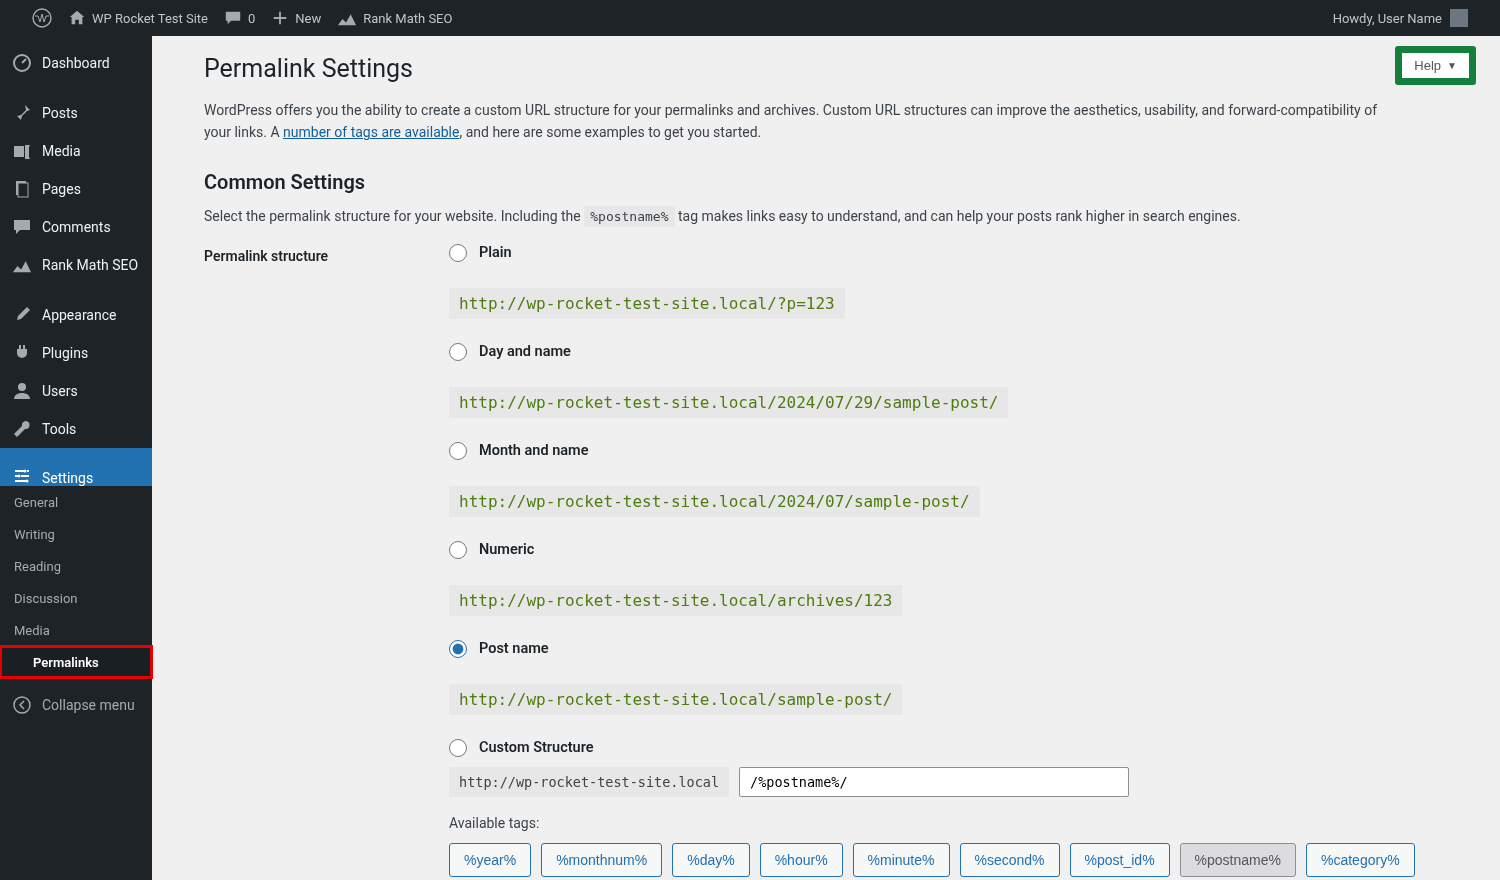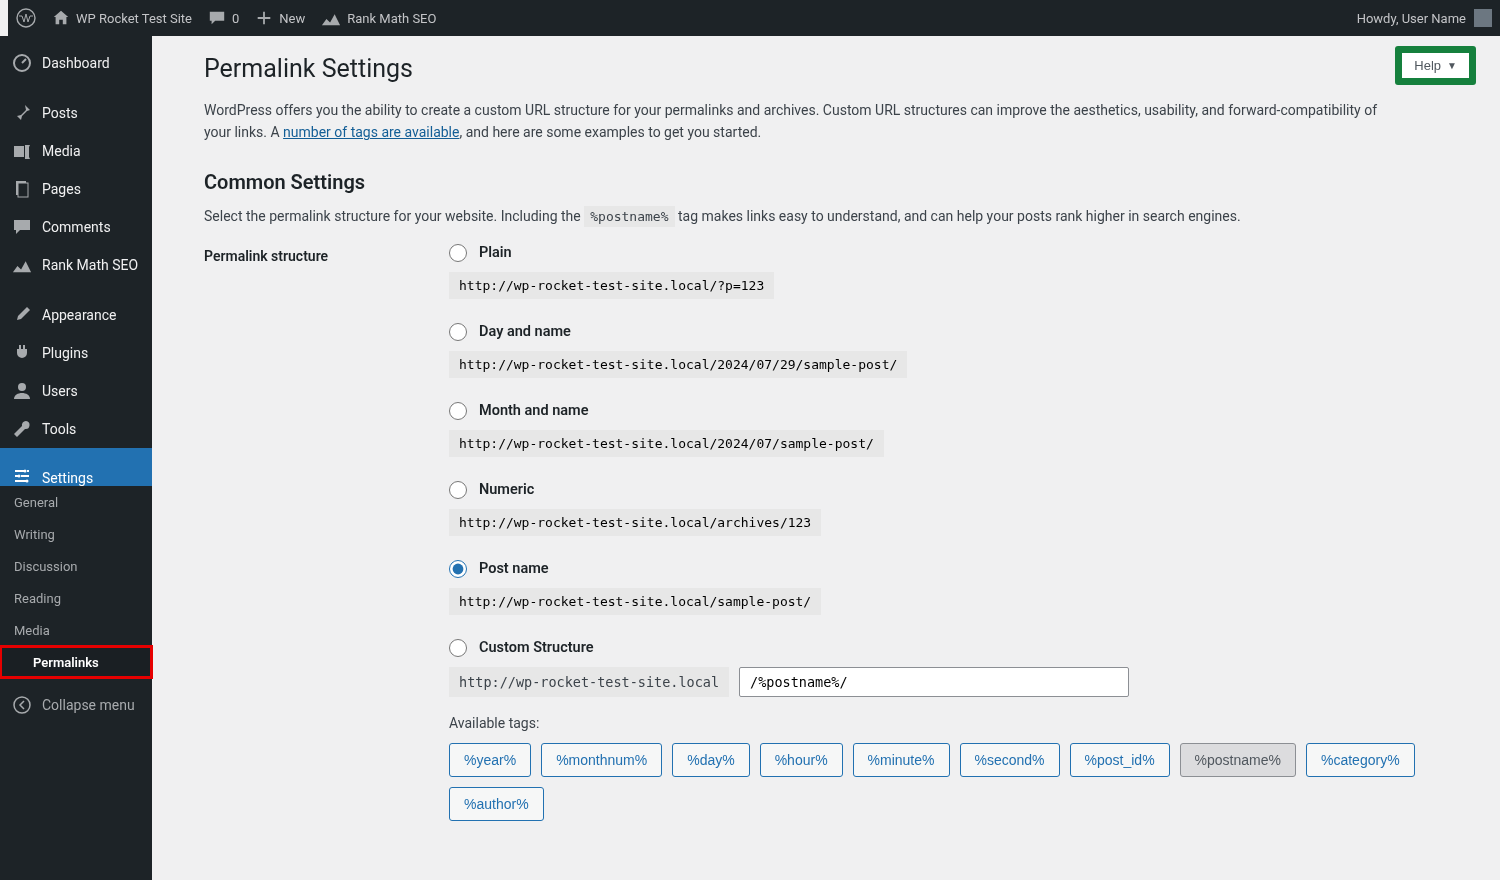--- a/index.html
+++ b/index.html
@@ -7,27 +7,27 @@
 body {
   font-family: -apple-system, BlinkMacSystemFont, "Segoe UI", Roboto, Oxygen, Ubuntu, Cantarell, "Helvetica Neue", sans-serif;
   font-size: 13px;
   color: #1d2327;
   background: #f0f0f1;
   overflow: hidden;
 }
 
 
 #adminbar {
-  position: absolute; top:0; left:8px; right:0;
+  position: absolute; top:0; left:0; right:0;
   height: 36px;
   background: #1d2327;
   color: #c3c4c7;
   display: flex;
   align-items: center;
-  padding: 0 0;
+  padding: 0 24px;
   font-size: 13px;
   z-index: 10;
 }
 #adminbar .ab-item {
   display: flex; align-items: center;
   padding: 0 8px;
   height: 36px;
   color: #c3c4c7;
   cursor: pointer;
 }
@@ -103,23 +103,23 @@
 .radio-opt{ margin-bottom:24px; }
 .radio-opt label{
   display:flex; align-items:center; gap:12px; font-weight:600; font-size:14.5px; color:#1d2327;
   cursor:pointer;
 }
 .radio-opt input[type=radio]{
   width:18px; height:18px; accent-color:#2271b1;
 }
 .radio-opt .example{
   display:inline-block;
-  margin-top:10px; margin-left:0;
+  margin-top:26px; margin-left:0;
   background:#e7e7e7; padding:6px 10px;
-  font-family:Consolas,Monaco,monospace; font-size:13px; color:#000000;
+  font-family:Consolas,Monaco,monospace; font-size:16px; color:#4d7c0f;
 }
 
 .custom-row{ display:flex; gap:10px; margin-top:10px; align-items:center;}
 .custom-row .prefix{
   background:#e7e7e7; padding:7px 10px; font-family:Consolas,Monaco,monospace; font-size:13.5px; color:#3c434a;
 }
 .custom-row input[type=text]{
   flex:0 0 390px; padding:6px 10px; border:1px solid #8c8f94; border-radius:2px;
   font-family:Consolas,Monaco,monospace; font-size:13.5px; background:#fff;
 }
@@ -252,24 +252,24 @@
     <span>Settings</span>
   </div>
 
   <div class="submenu-item">
       <span>General</span>
     </div>
   <div class="submenu-item">
       <span>Writing</span>
     </div>
   <div class="submenu-item">
+      <span>Reading</span>
+    </div>
+  <div class="submenu-item">
       <span>Discussion</span>
-    </div>
-  <div class="submenu-item">
-      <span>Reading</span>
     </div>
   <div class="submenu-item">
       <span>Media</span>
     </div>
   <div class="submenu-item active highlight">
       <span>Permalinks</span>
     </div>
 
   <div class="collapse-item">
     <svg viewBox="0 0 20 20">

